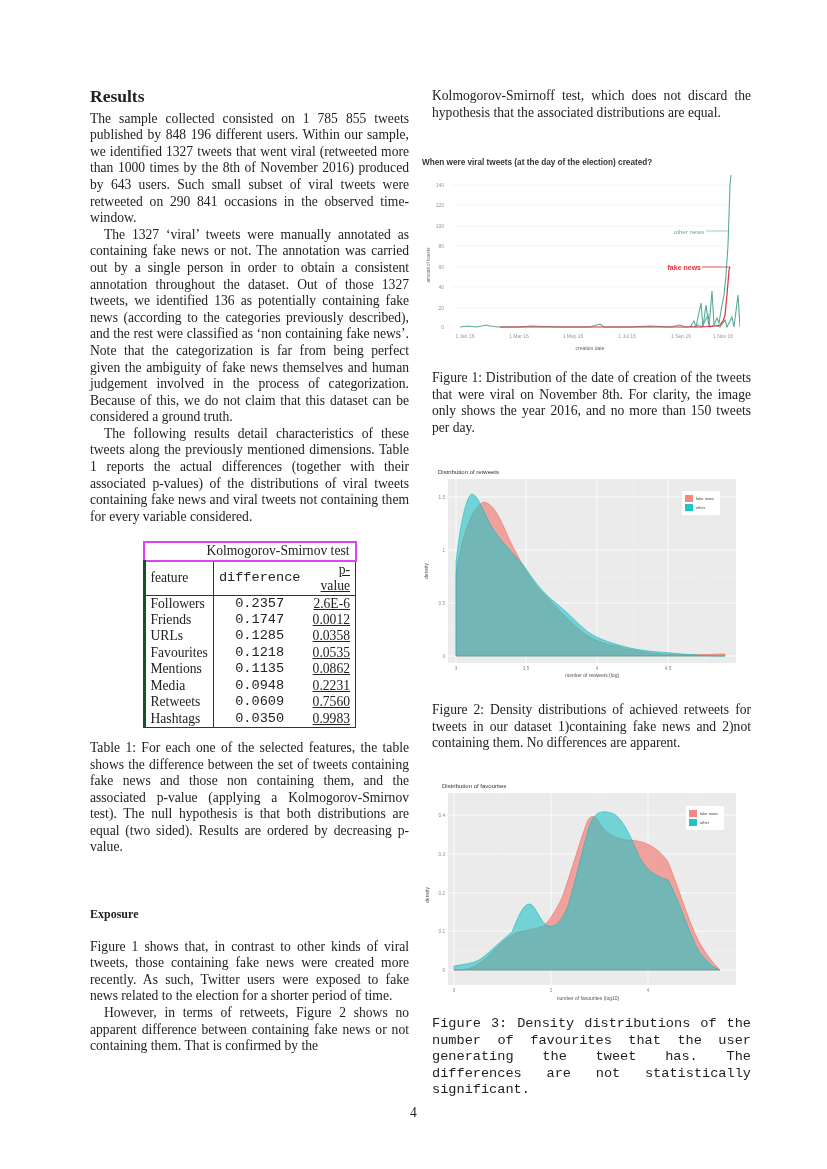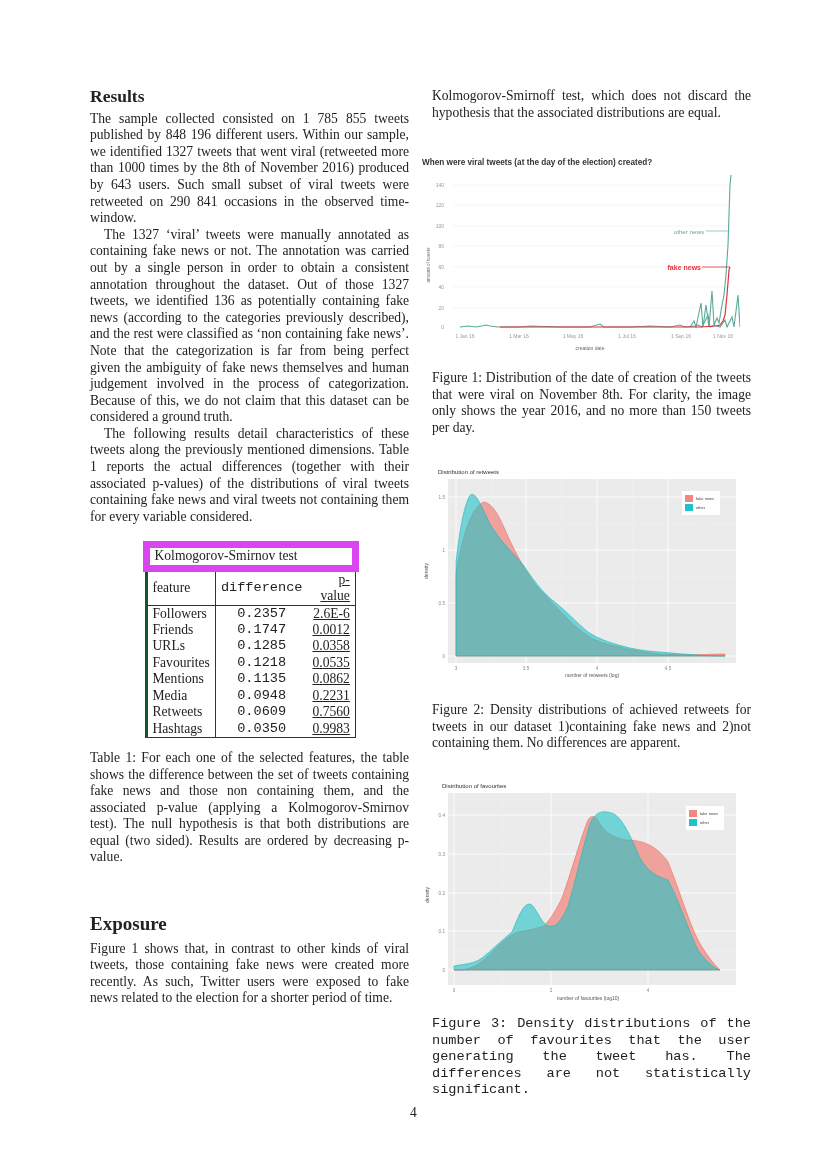--- a/index.html
+++ b/index.html
@@ -3,27 +3,27 @@
 <meta charset="utf-8">
 <style>
   html, body { margin: 0; padding: 0; background: #ffffff; }
   body { width: 827px; height: 1169px; position: relative; overflow: hidden;
          font-family: "DejaVu Serif", "Liberation Serif", serif; color: #222; }
   .col { position: absolute; top: 88px; width: 319px; font-family: "Liberation Serif", serif;
          font-size: 13.6px; line-height: 16.6px; text-align: justify; }
   .col-left { left: 90px; }
   .col-right { left: 432px; }
   h2 { font-family: "Liberation Serif", serif; font-size: 17.5px; font-weight: bold; margin: 0 0 6px 0; }
-  h3 { font-family: "Liberation Serif", serif; font-size: 19px; font-weight: bold; margin: 0 0 8px 0; }
+  h3 { font-family: "Liberation Serif", serif; font-size: 12px; font-weight: bold; margin: 0 0 16px 0; }
   p { margin: 0; }
   p.ind { text-indent: 14px; }
   .tbl-wrap { margin: 16px auto 12px auto; width: 214px; }
   table { border-collapse: collapse; width: 214px; font-size: 13.6px; line-height: 16.4px; }
   table td, table th { padding: 0 5px; font-weight: normal; }
-  .tcap { border: 7px solid #d946ef; text-align: left; }
+  .tcap { border: 2px solid #d946ef; text-align: right; }
   .thead td { border-top: 1px solid #333; border-bottom: 1px solid #333; }
   .c1 { border-left: 3px solid #14532d; border-right: 1px solid #333; text-align: left; }
   .c2 { text-align: center; font-family: Liberation Mono, monospace; }
   .c3 { border-right: 1px solid #333; text-align: right; text-decoration: underline; }
   tr.last td { border-bottom: 1px solid #333; }
   .caption { text-align: justify; }
   .fig { position: absolute; }
   .pagenum { position: absolute; left: 0; width: 827px; top: 1105px; text-align: center;
              font-family: "Liberation Serif", serif; font-size: 13.6px; }
   svg text { font-family: "Liberation Sans", sans-serif; }
@@ -90,20 +90,21 @@
           </tr>
     </tbody>
       </table>
   </div>
 
   <p class="caption">Table 1: For each one of the selected features, the table shows the difference between the set of tweets containing fake news and those non containing them, and the associated p-value (applying a Kolmogorov-Smirnov test). The null hypothesis is that both distributions are equal (two sided). Results are ordered by decreasing p-value.</p>
 
   <div style="height:50px"></div>
   <h3>Exposure</h3>
   <p>Figure 1 shows that, in contrast to other kinds of viral tweets, those containing fake news were created more recently. As such, Twitter users were exposed to fake news related to the election for a shorter period of time.</p>
+  <p class="ind">However, in terms of retweets, Figure 2 shows no apparent difference between containing fake news or not containing them. That is confirmed by the</p>
 </div>
 
 <div class="col col-right" style="top:88px;">
   <p>Kolmogorov-Smirnoff test, which does not discard the hypothesis that the associated distributions are equal.</p>
 </div>
 
 <div class="fig" style="left:420px; top:155px; width:320px; height:200px;">
   <svg width="320" height="200" viewBox="0 0 320 200">
     <text x="2" y="10" font-size="8.2" fill="#333" font-weight="bold">When were viral tweets (at the day of the election) created?</text>
     <g stroke="#f0f0f0" stroke-width="0.6">

